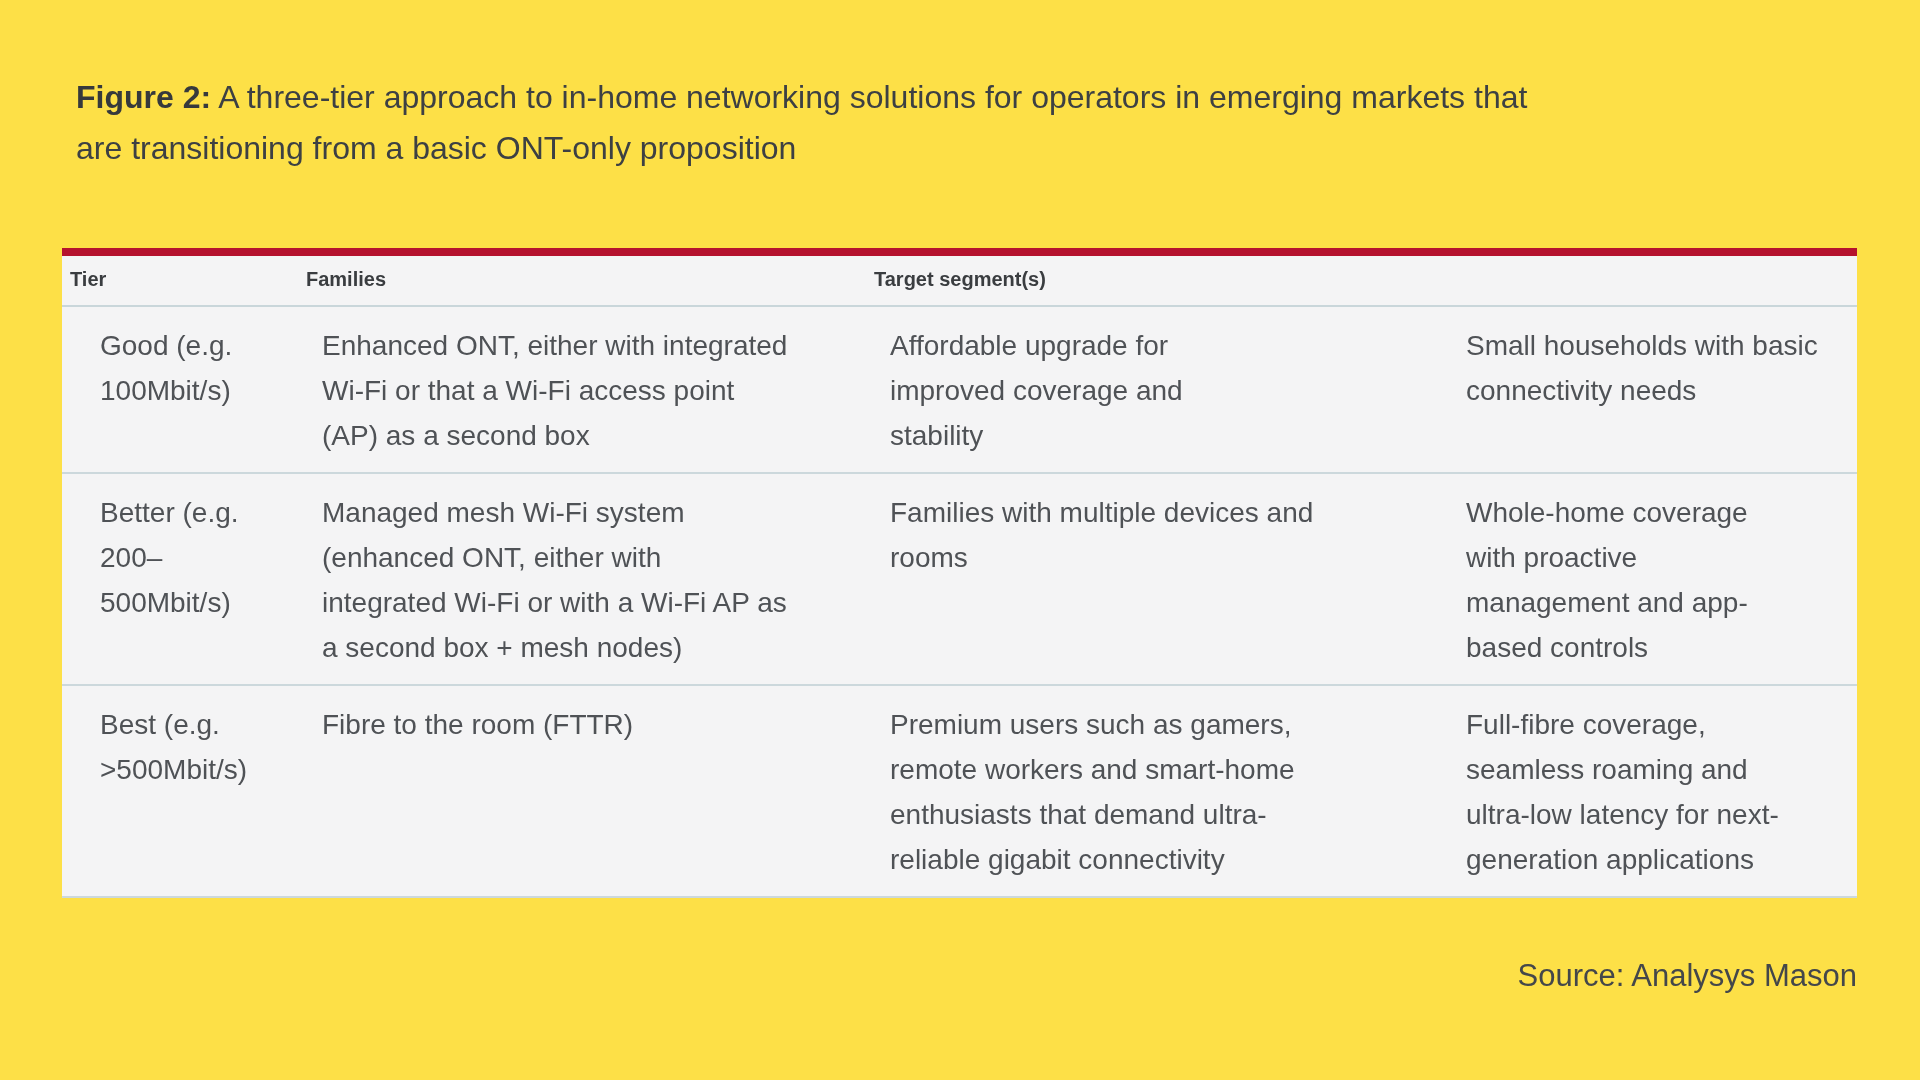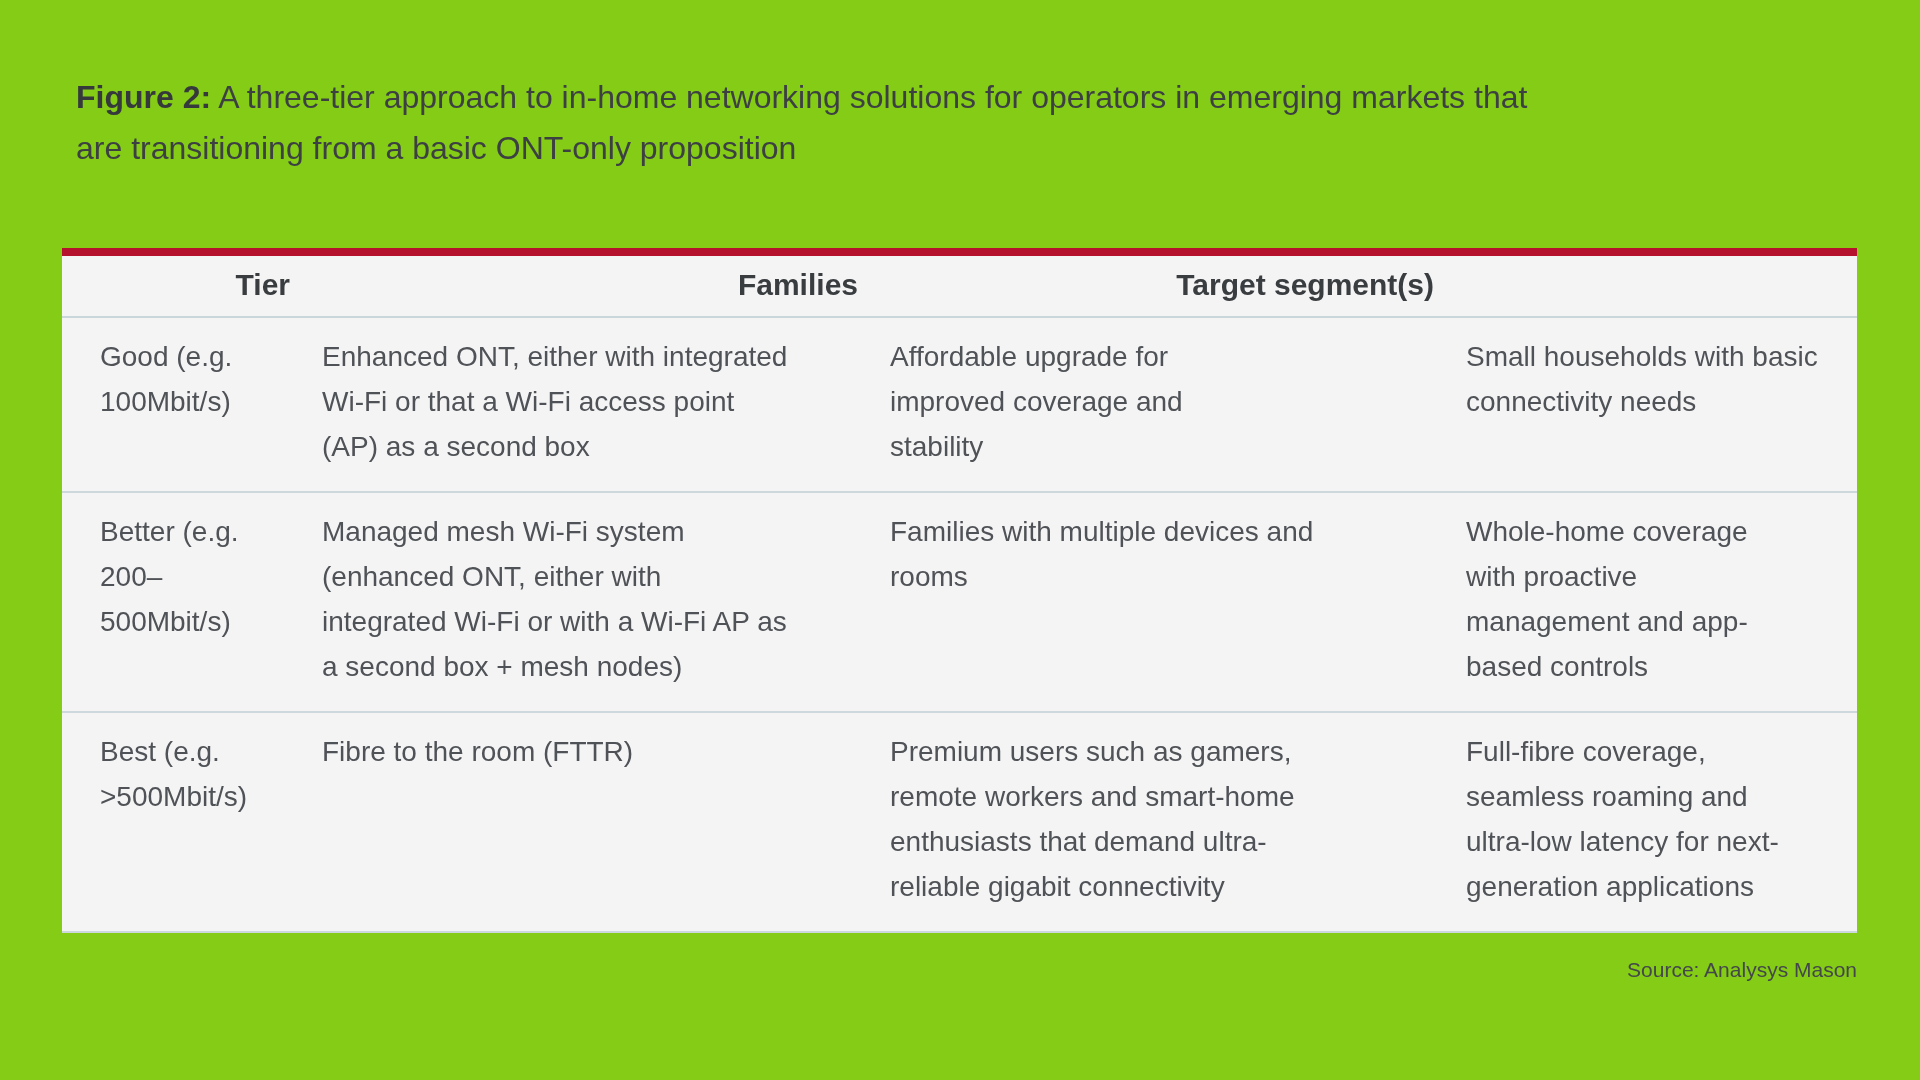--- a/index.html
+++ b/index.html
@@ -5,21 +5,21 @@
   html, body {
     margin: 0;
     padding: 0;
     background: #ffffff;
     font-family: "Liberation Sans", sans-serif;
   }
   .page {
     position: relative;
     width: 1920px;
     height: 1080px;
-    background: #84cc16;
+    background: #fde047;
     overflow: hidden;
   }
   .figure-title {
     position: absolute;
     left: 76px;
     top: 72px;
     width: 1790px;
     font-size: 32px;
     line-height: 51px;
     color: #3d4043;
@@ -41,48 +41,48 @@
   }
   .grid-row {
     display: grid;
     grid-template-columns: 236px 568px 576px 415px;
     background: #f4f4f5;
   }
   .header-row {
     border-bottom: 2px solid #c9d6da;
   }
   .header-cell {
-    font-size: 30px;
+    font-size: 20px;
     font-weight: bold;
     color: #3a3d40;
-    text-align: right;
+    text-align: left;
     padding: 12px 8px 14px 8px;
   }
   .body-row {
     border-bottom: 2px solid #ccd8dc;
   }
   .cell {
     font-size: 28px;
     line-height: 45px;
     color: #4f5256;
-    padding: 16px 24px 22px 24px;
+    padding: 16px 24px 14px 24px;
     white-space: pre-line;
     vertical-align: top;
   }
   .cell.tier {
     padding-left: 38px;
     padding-right: 10px;
   }
   .source-line {
     position: absolute;
     left: 62px;
     top: 958px;
     width: 1795px;
     text-align: right;
-    font-size: 21px;
+    font-size: 31px;
     color: #44474a;
   }
 </style>
 </head>
 <body>
 
 <div class="page">
 
   <div class="figure-title"><span class="label">Figure 2:</span><span> A three-tier approach to in-home networking solutions for operators in emerging markets that
 are transitioning from a basic ONT-only proposition</span></div>

